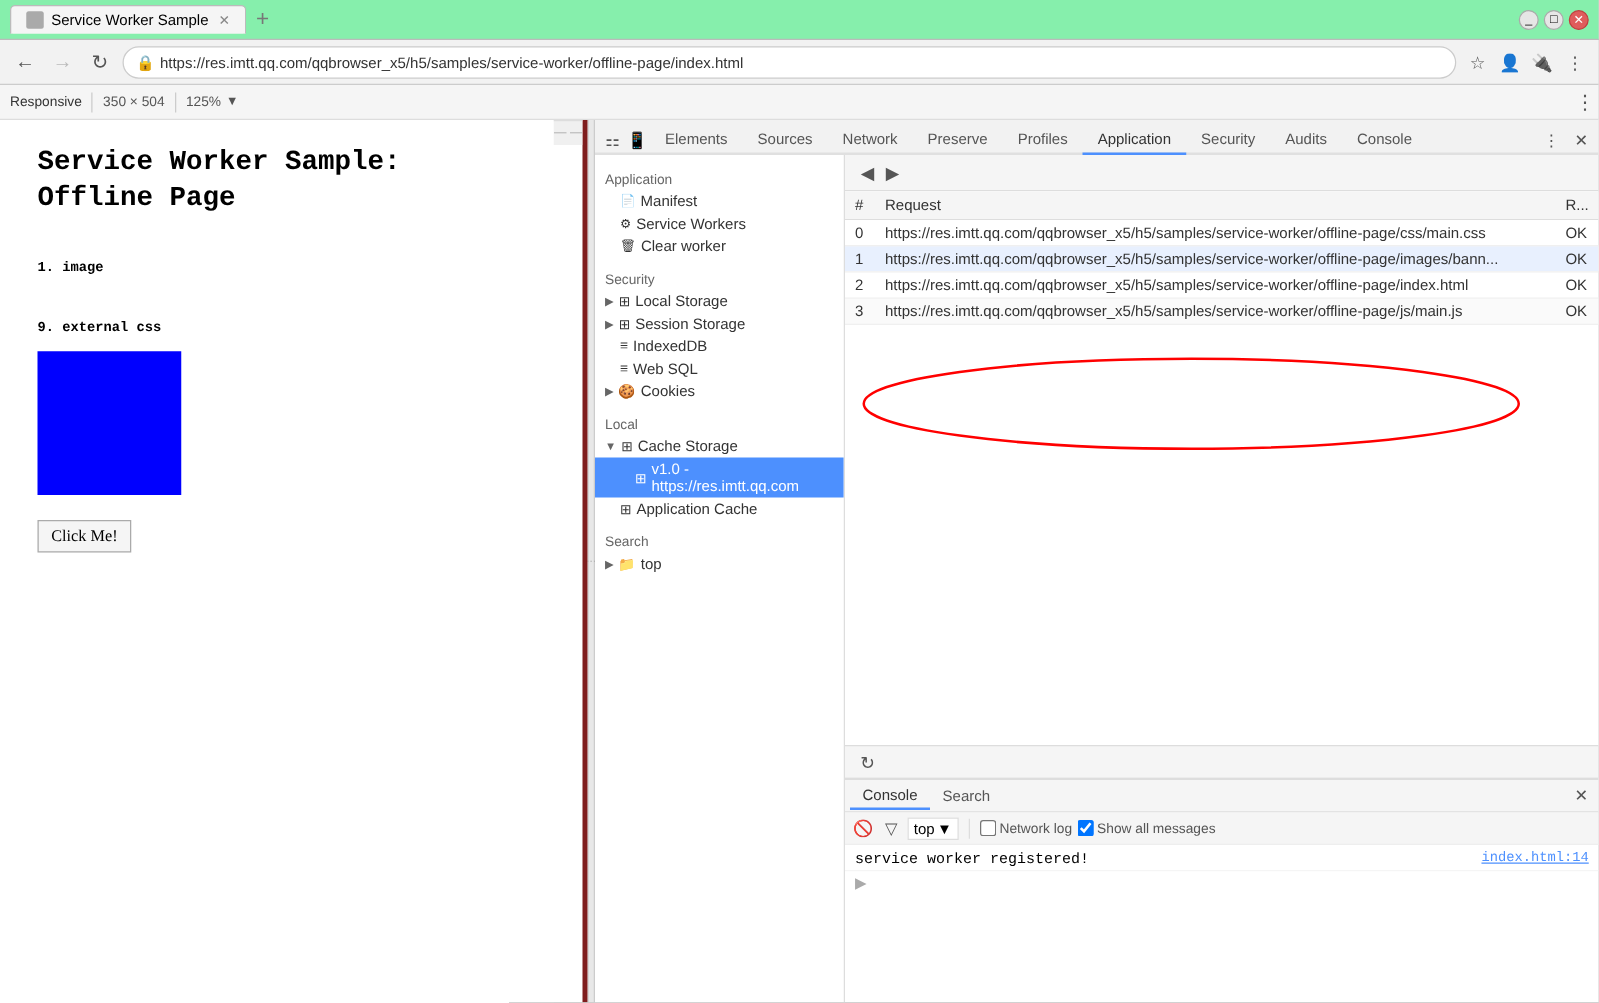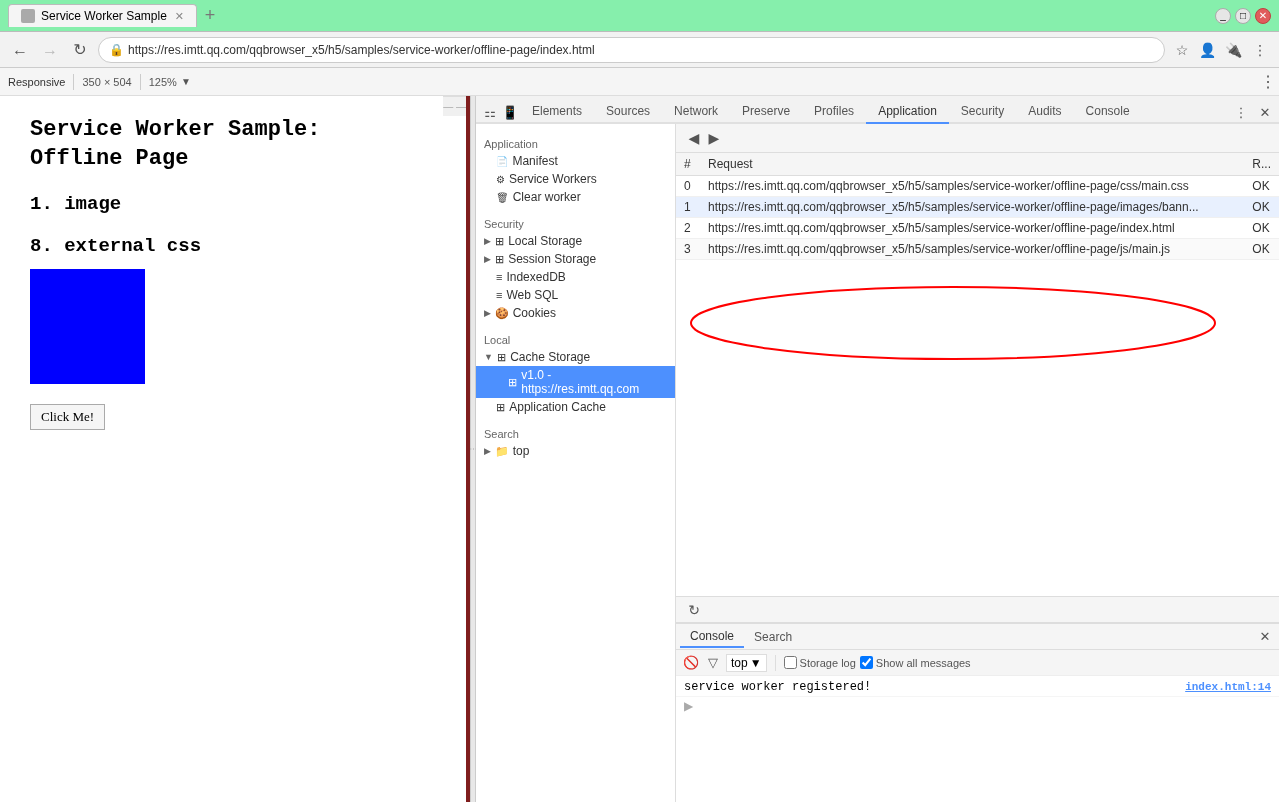--- a/index.html
+++ b/index.html
@@ -36,21 +36,21 @@
     .responsive-btn { font-size: 11px; color: #333; background: none; border: none; cursor: pointer; }
     .toolbar-sep { width: 1px; height: 16px; background: #ccc; margin: 0 4px; }
 
     
     .main-content { flex: 1; display: flex; overflow: hidden; }
 
     
     .page-viewport { width: 470px; background: white; display: flex; flex-direction: row; border-right: 4px solid #7f1d1d; overflow: hidden; position: relative; }
     .page-content { flex: 1; padding: 20px 30px; overflow-y: auto; background: white; font-family: 'Courier New', monospace; }
     .page-title { font-size: 22px; font-weight: bold; margin-bottom: 20px; line-height: 1.3; }
-    .section-heading { font-size: 19px; font-weight: bold; margin-bottom: 12px; margin-top: 20px; }
+    .section-heading { font-size: 11px; font-weight: bold; margin-bottom: 12px; margin-top: 36px; }
     .tbs-banner { width: 400px; height: 80px; background: #1a87d4; display: flex; align-items: center; justify-content: center; margin-bottom: 20px; }
     .tbs-text { color: white; font-size: 26px; font-weight: bold; font-family: Arial; }
     .blue-square { width: 115px; height: 115px; background: #0000ff; margin-bottom: 20px; }
     .click-btn { padding: 4px 10px; font-size: 13px; background: #f5f5f5; border: 1px solid #aaa; cursor: pointer; font-family: 'Times New Roman'; }
     .resize-handle { height: 20px; background: #f0f0f0; border-top: 1px solid #ddd; display: flex; align-items: center; justify-content: center; color: #aaa; font-size: 10px; }
     .drag-divider { width: 6px; background: #e8e8e8; border-left: 1px solid #ccc; border-right: 1px solid #ccc; cursor: col-resize; display: flex; align-items: center; justify-content: center; }
     .drag-dots { color: #aaa; font-size: 8px; writing-mode: vertical-rl; }
 
     
     .devtools { flex: 1; display: flex; flex-direction: column; background: #f5f5f5; }
@@ -97,21 +97,21 @@
     .console-tab { padding: 3px 10px; font-size: 12px; cursor: pointer; color: #555; }
     .console-tab.active { color: #333; border-bottom: 2px solid #4d90fe; }
     .console-tab-icons { margin-left: auto; display: flex; gap: 4px; align-items: center; }
     .console-toolbar { height: 26px; background: #f5f5f5; display: flex; align-items: center; padding: 0 6px; border-bottom: 1px solid #eee; gap: 4px; }
     .console-filter-btn { width: 18px; height: 18px; border: none; background: none; cursor: pointer; color: #555; font-size: 13px; }
     .console-top-selector { display: flex; align-items: center; background: white; border: 1px solid #ddd; padding: 1px 4px; font-size: 12px; gap: 2px; cursor: pointer; }
     .console-sep { width: 1px; height: 16px; background: #ddd; margin: 0 4px; }
     .console-checkbox { display: flex; align-items: center; gap: 3px; font-size: 11px; color: #555; }
     .console-body { flex: 1; overflow-y: auto; padding: 2px 0; }
     .console-line { display: flex; align-items: center; padding: 2px 8px; font-family: 'Courier New', monospace; font-size: 12px; border-bottom: 1px solid #f5f5f5; }
-    .console-line-right { margin-left: auto; color: #4d90fe; font-size: 11px; cursor: pointer; text-decoration: underline; font-weight: bold; }
+    .console-line-right { margin-left: auto; color: #4d90fe; font-size: 11px; cursor: pointer; text-decoration: underline; }
     .console-prompt { padding: 2px 8px; display: flex; align-items: center; }
     .console-arrow { color: #aaa; margin-right: 4px; font-size: 12px; }
 
     
     .cache-bottom { height: 26px; background: #f5f5f5; border-top: 1px solid #ddd; display: flex; align-items: center; padding: 0 8px; }
   </style>
 </head>
 <body>
 
 <div class="browser-window">
@@ -160,21 +160,21 @@
     <button class="nav-icon-btn" style="font-size:16px;">⋮</button>
   </div>
 
   <div class="main-content">
 
     <div class="page-viewport">
       <div class="page-content">
         <div class="page-title" style="white-space: pre-line;">Service Worker Sample:
 Offline Page</div>
         <div class="section-heading">1. image</div>
-        <div class="section-heading">8. external css</div>
+        <div class="section-heading">9. external css</div>
         <div class="blue-square"></div>
         <button class="click-btn">Click Me!</button>
       </div>
       <div class="resize-handle">
         <span>— —</span>
       </div>
     </div>
 
     <div class="drag-divider">
       <span class="drag-dots">⋮</span>
@@ -324,21 +324,21 @@
             <div class="console-toolbar">
               <button class="console-filter-btn">🚫</button>
               <button class="console-filter-btn">▽</button>
               <div class="console-top-selector">
                 <span>top</span>
                 <span>▼</span>
               </div>
               <div class="console-sep"></div>
               <div class="console-checkbox">
                 <input type="checkbox" style="">
-                <span>Storage log</span>
+                <span>Network log</span>
               </div>
               <div class="console-checkbox">
                 <input type="checkbox" checked="" style="">
                 <span>Show all messages</span>
               </div>
             </div>
             <div class="console-body">
               <div class="console-line">
                 <span style="font-family: 'Courier New', monospace;">service worker registered!</span>
                 <span class="console-line-right">index.html:14</span>

